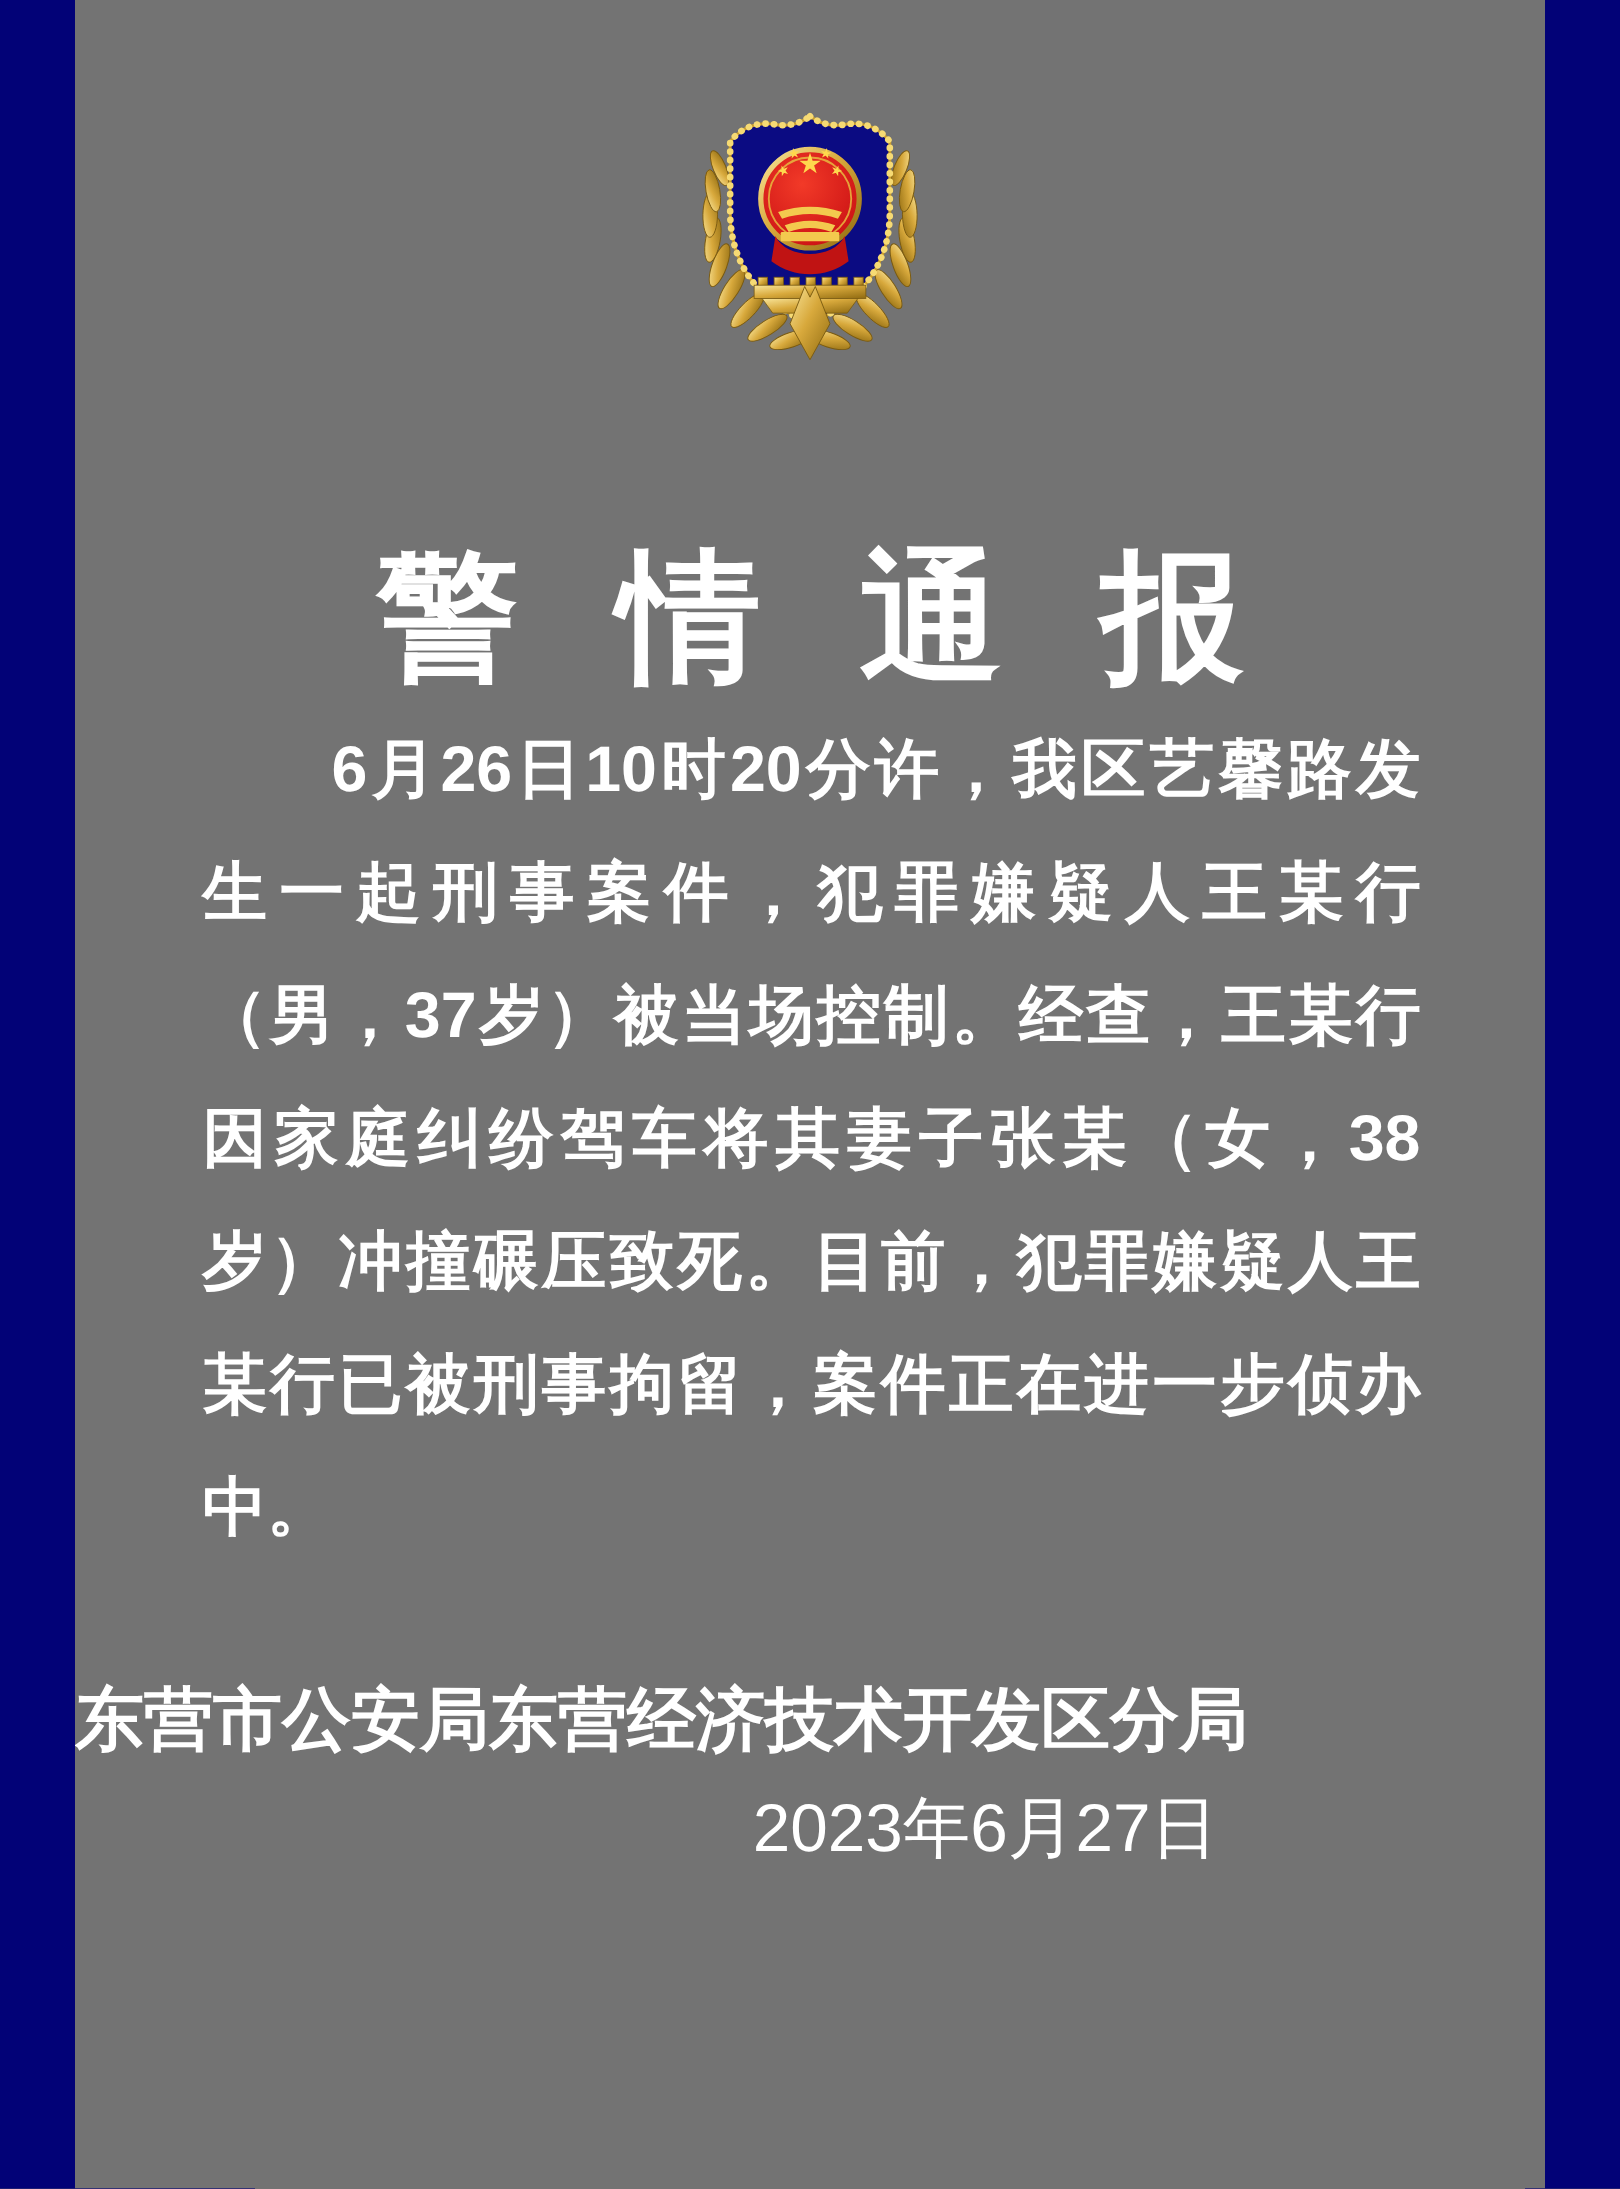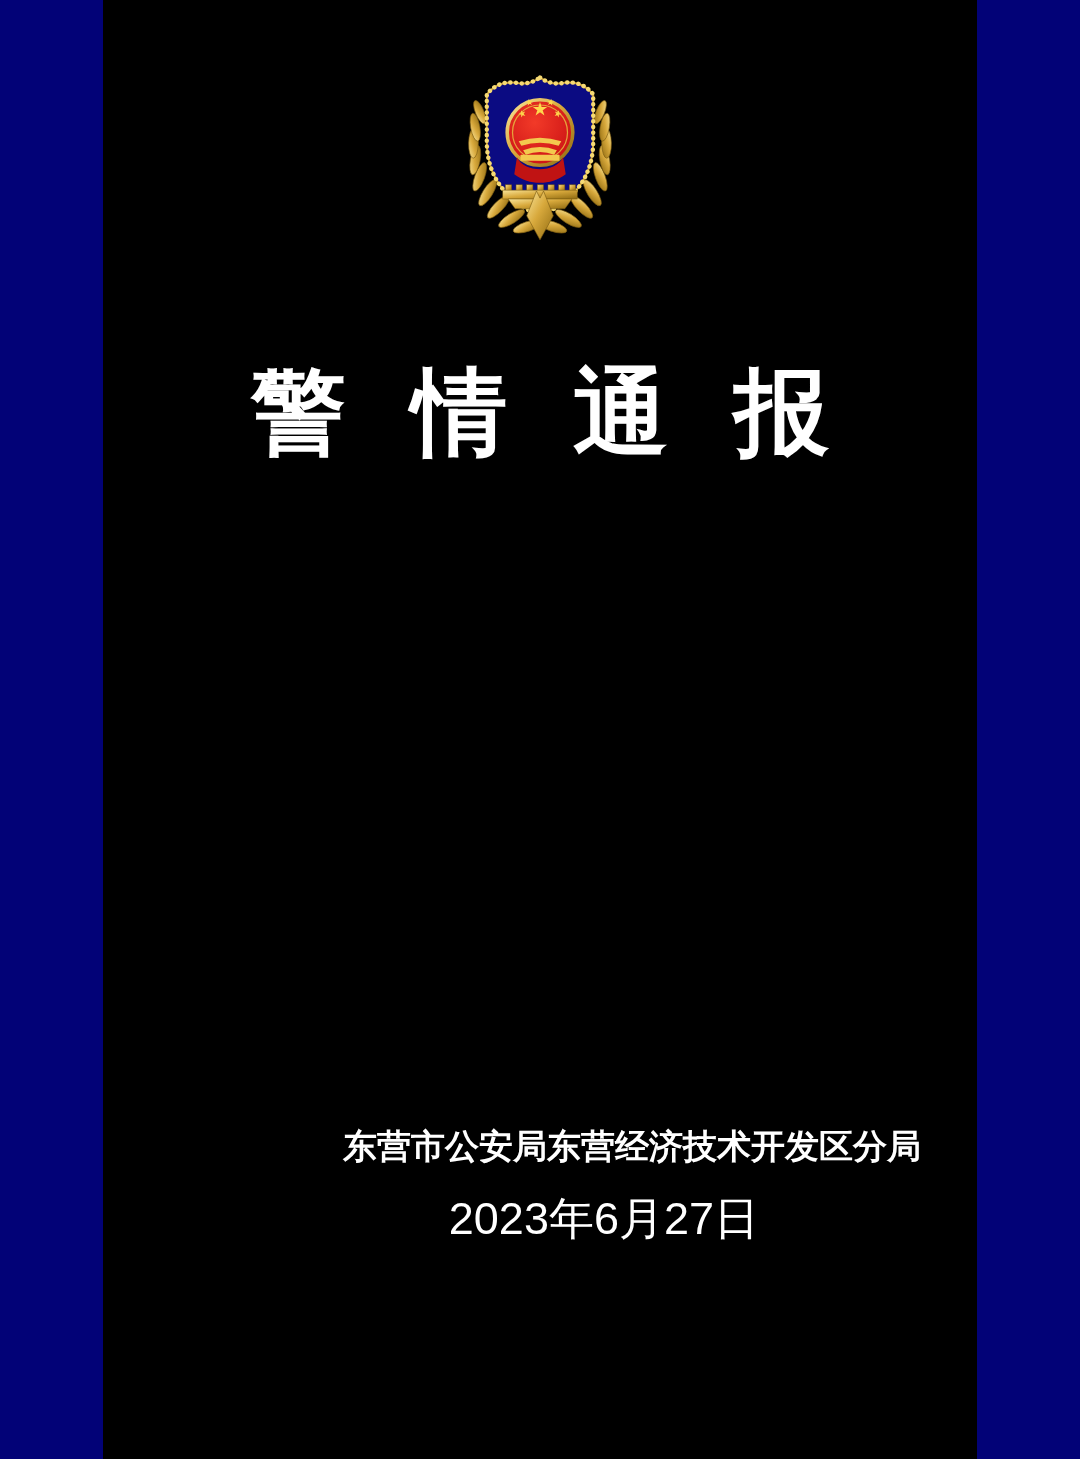--- a/index.html
+++ b/index.html
@@ -1,21 +1,21 @@
 <!DOCTYPE html>
 <html lang="zh"><head>
 <meta charset="utf-8">
 <style>
   html, body { margin: 0; padding: 0; background: #020277; }
   .page {
     position: relative;
-    width: 874px;
+    width: 980px;
     height: 1459px;
     margin: 0 auto;
-    background: #000000;
+    background: #737373;
     overflow: hidden;
     font-family: "Liberation Sans", "DejaVu Sans", sans-serif;
     color: #ffffff;
   }
   .emblem {
     position: absolute;
     top: 58px;
     left: 50%;
     transform: translateX(-50%);
     width: 178px;
@@ -48,22 +48,21 @@
     text-justify: inter-character;
     text-indent: 2em;
     color: #ffffff;
     margin: 0;
   }
   .footer-agency {
     position: absolute;
     top: 1105px;
     left: 0;
     right: 56px;
-    text-align: right;
-    font-size: 34px;
+    font-size: 46px;
     line-height: 82px;
     font-weight: 700;
     color: #ffffff;
     white-space: nowrap;
   }
   .footer-date {
     position: absolute;
     top: 1178px;
     left: 0;
     right: 218px;
@@ -154,17 +153,18 @@
         <rect x="58" y="149" width="84" height="10"></rect>
         <path d="M64,159 L136,159 L128,170 L72,170 Z"></path>
       </g>
 
       <path d="M100,205 L85,178 L96,150 L100,158 L104,150 L115,178 Z" fill="url(#gold)" stroke="#7a5a10" stroke-width="0.7"></path>
     </svg>
   </div>
 
   <h1 class="notice-title">警情通报</h1>
 
+  <p class="notice-body">6月26日10时20分许，我区艺馨路发生一起刑事案件，犯罪嫌疑人王某行（男，37岁）被当场控制。经查，王某行因家庭纠纷驾车将其妻子张某（女，38岁）冲撞碾压致死。目前，犯罪嫌疑人王某行已被刑事拘留，案件正在进一步侦办中。</p>
 
   <div class="footer-agency">东营市公安局东营经济技术开发区分局</div>
   <div class="footer-date">2023年6月27日</div>
 
 </div>
 
 </body></html>

